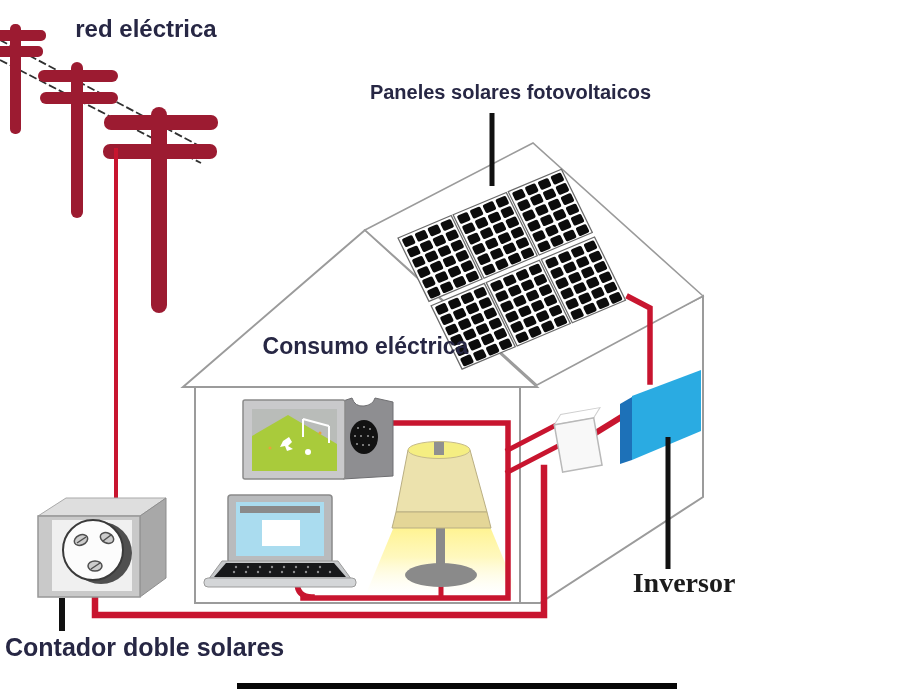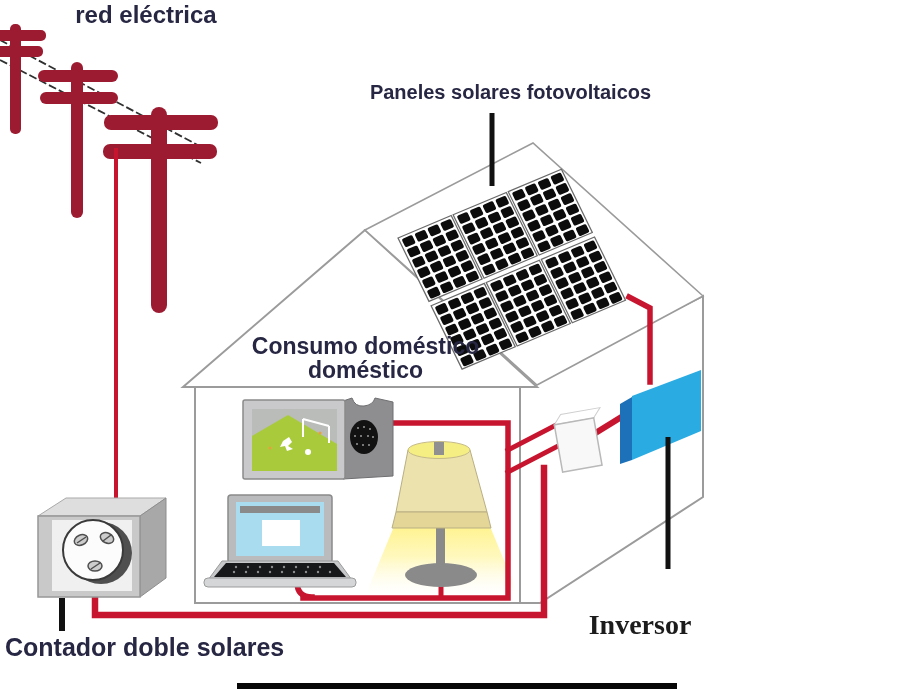--- a/index.html
+++ b/index.html
@@ -1,25 +1,25 @@
 <!DOCTYPE html>
 <html><head>
 <meta charset="utf-8">
 <style>
   html,body{margin:0;padding:0;background:#ffffff;}
   .stage{position:relative;width:910px;height:689px;background:#ffffff;overflow:hidden;
          font-family:"Liberation Sans",sans-serif;}
   .stage svg{position:absolute;left:0;top:0;}
   .lbl{position:absolute;font-weight:bold;color:#272744;line-height:1.05;
        font-family:"Liberation Sans",sans-serif;white-space:nowrap;}
-  .lbl-grid{left:58px;top:2px;width:176px;font-size:24px;text-align:center;}
+  .lbl-grid{left:58px;top:16px;width:176px;font-size:24px;text-align:center;}
   .lbl-panels{left:313px;top:82px;width:395px;font-size:20px;text-align:center;}
   .lbl-consumo{left:248px;top:334px;width:235px;font-size:23px;text-align:center;white-space:normal;}
-  .lbl-inversor{left:576px;top:568px;width:128px;font-size:28px;text-align:center;
-                font-family:"Liberation Serif",serif;color:#1c1c1c;margin-top:42px;}
+  .lbl-inversor{left:620px;top:568px;width:128px;font-size:28px;text-align:center;
+                font-family:"Liberation Serif",serif;color:#1c1c1c;}
   .lbl-contador{left:5px;top:634px;width:316px;font-size:25px;text-align:left;}
 </style>
 </head>
 <body>
 
 <div class="stage">
 
 <svg width="910" height="689" viewBox="0 0 910 689">
   <defs>
     <linearGradient id="glow" x1="0" y1="0" x2="0" y2="1">
@@ -215,19 +215,18 @@
     <path d="M668,437 L668,569"></path>
     <path stroke-width="6" d="M62,598 L62,631"></path>
   </g>
 
   <rect x="237" y="683" width="440" height="6" fill="#070707"></rect>
 </svg>
 
 <div class="lbl lbl-grid">red eléctrica</div>
 <div class="lbl lbl-panels">Paneles solares fotovoltaicos</div>
 <div class="lbl lbl-consumo">
-  <span>Consumo doméstico</span><br>
-  <span>doméstico</span>
+  <span>Consumo eléctrica</span><br>
 </div>
 <div class="lbl lbl-inversor">Inversor</div>
 <div class="lbl lbl-contador">Contador doble solares</div>
 
 </div>
 
 </body></html>

